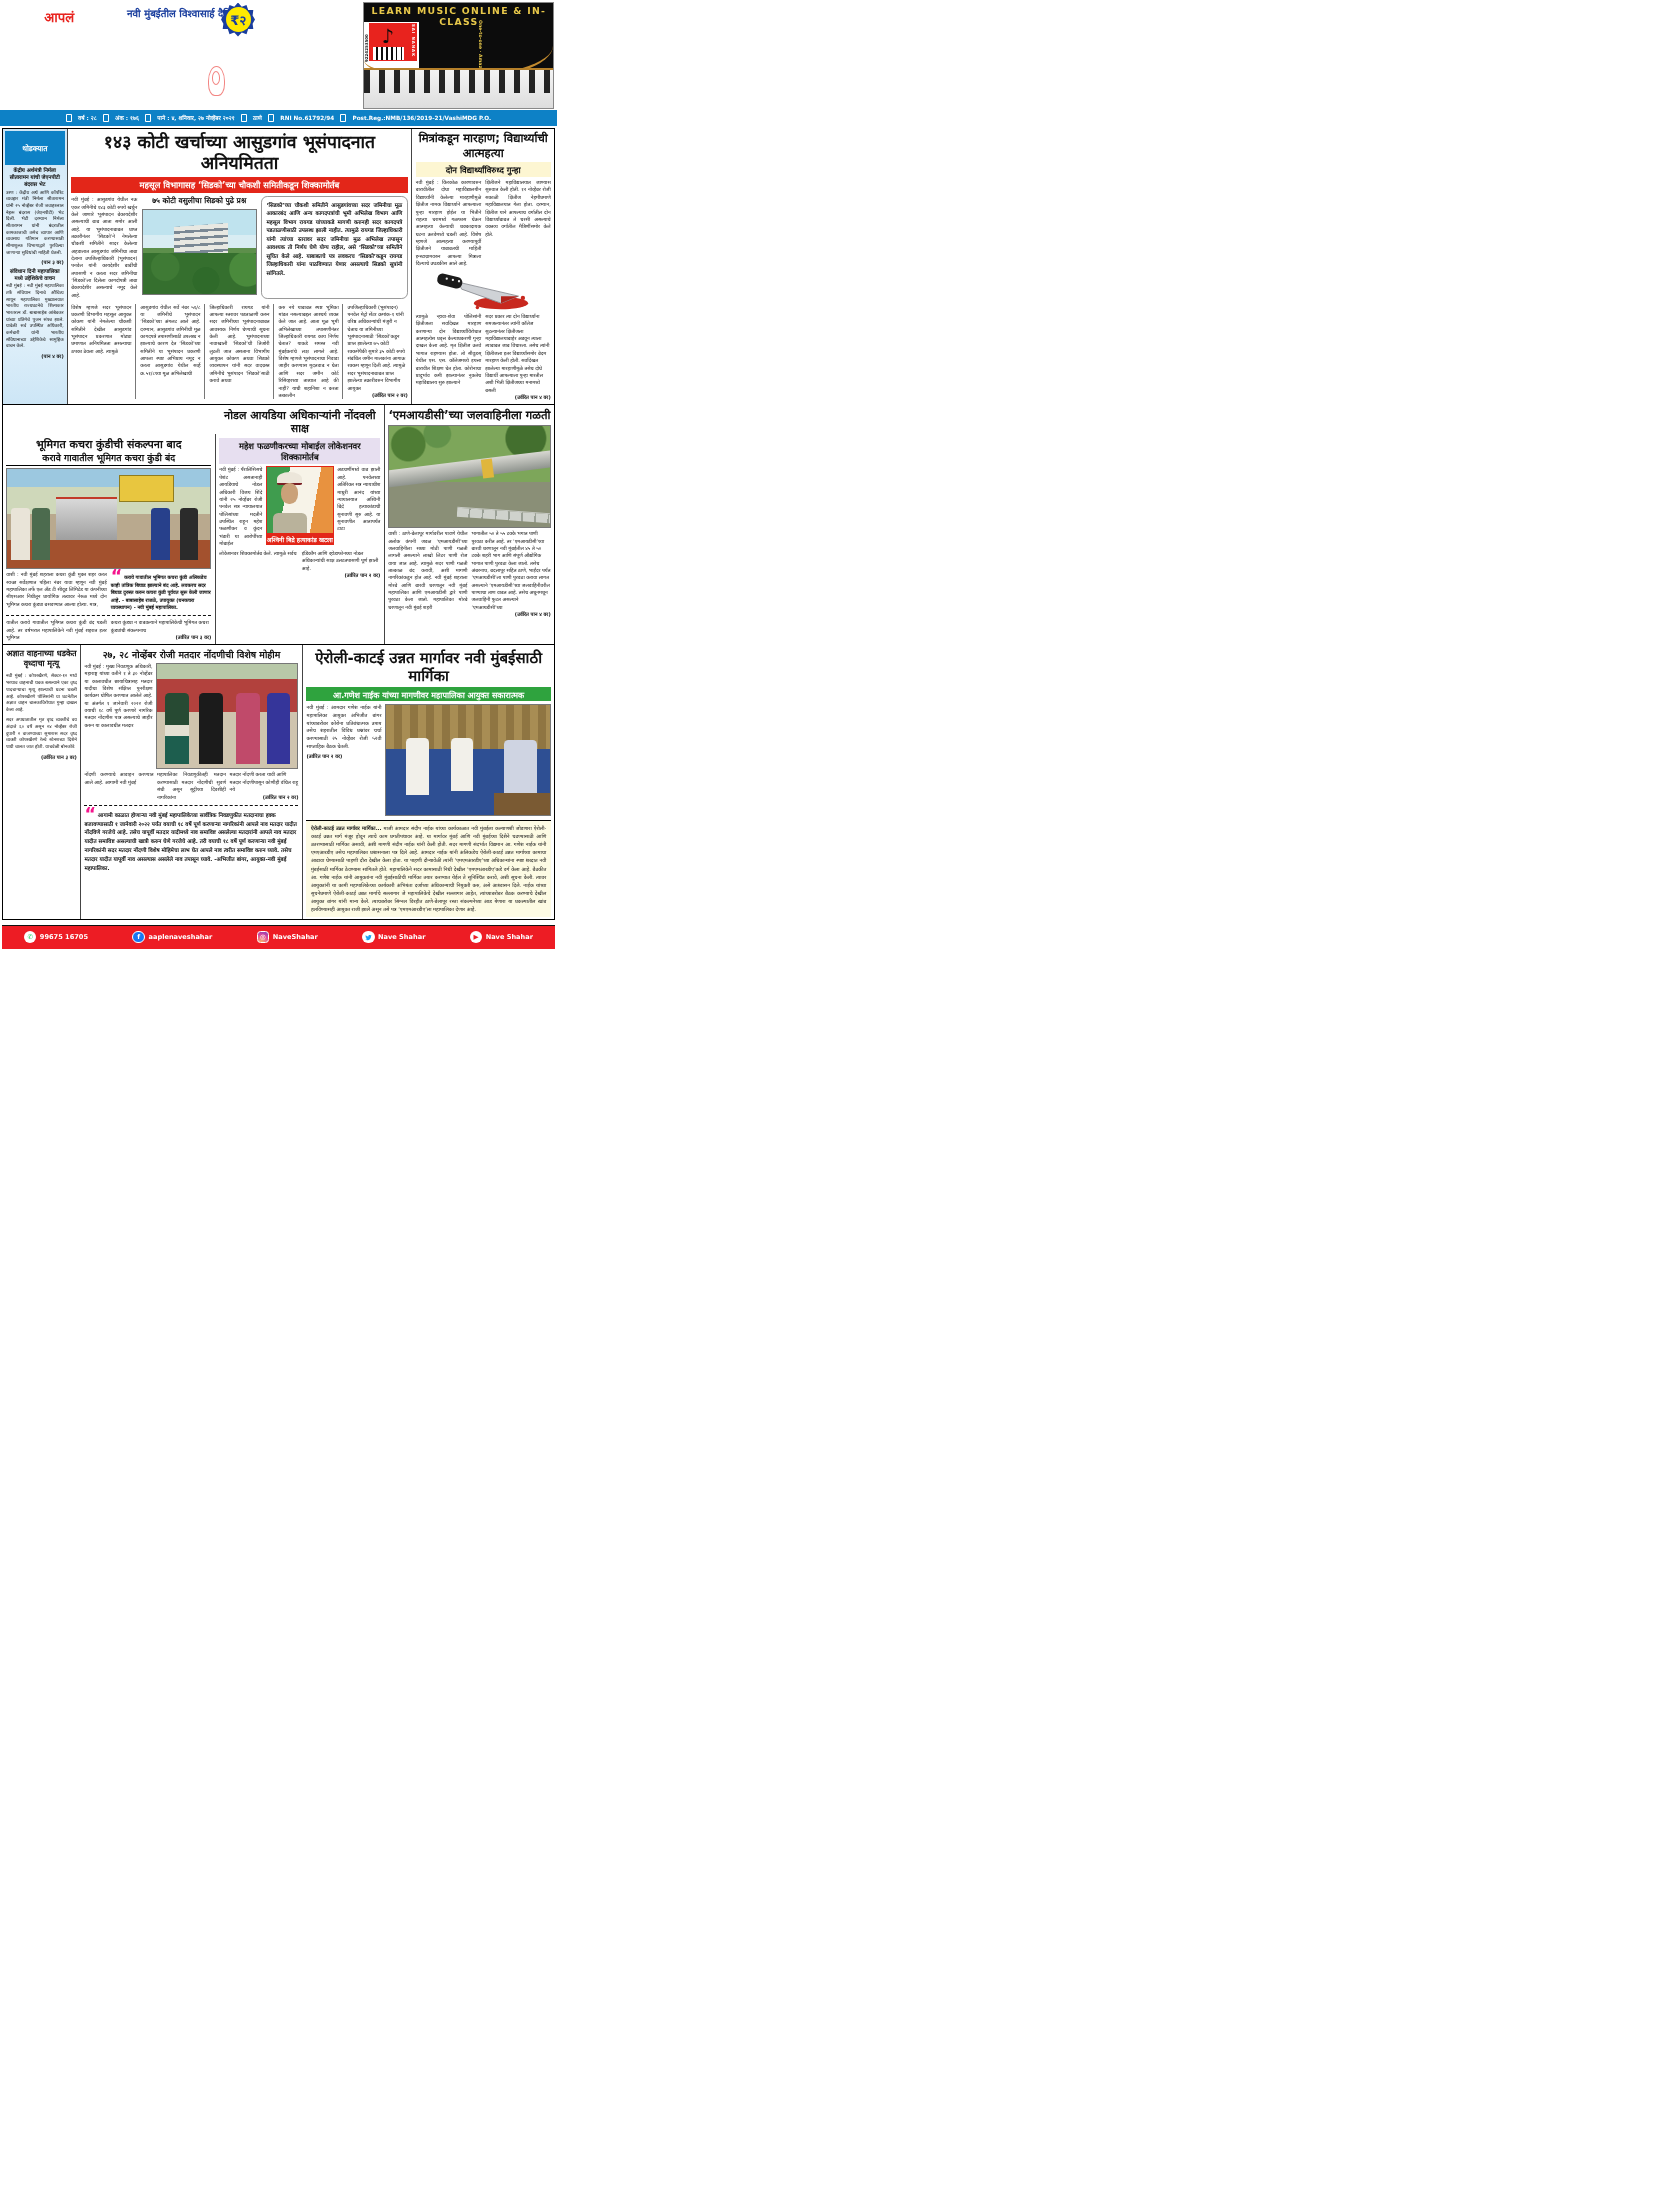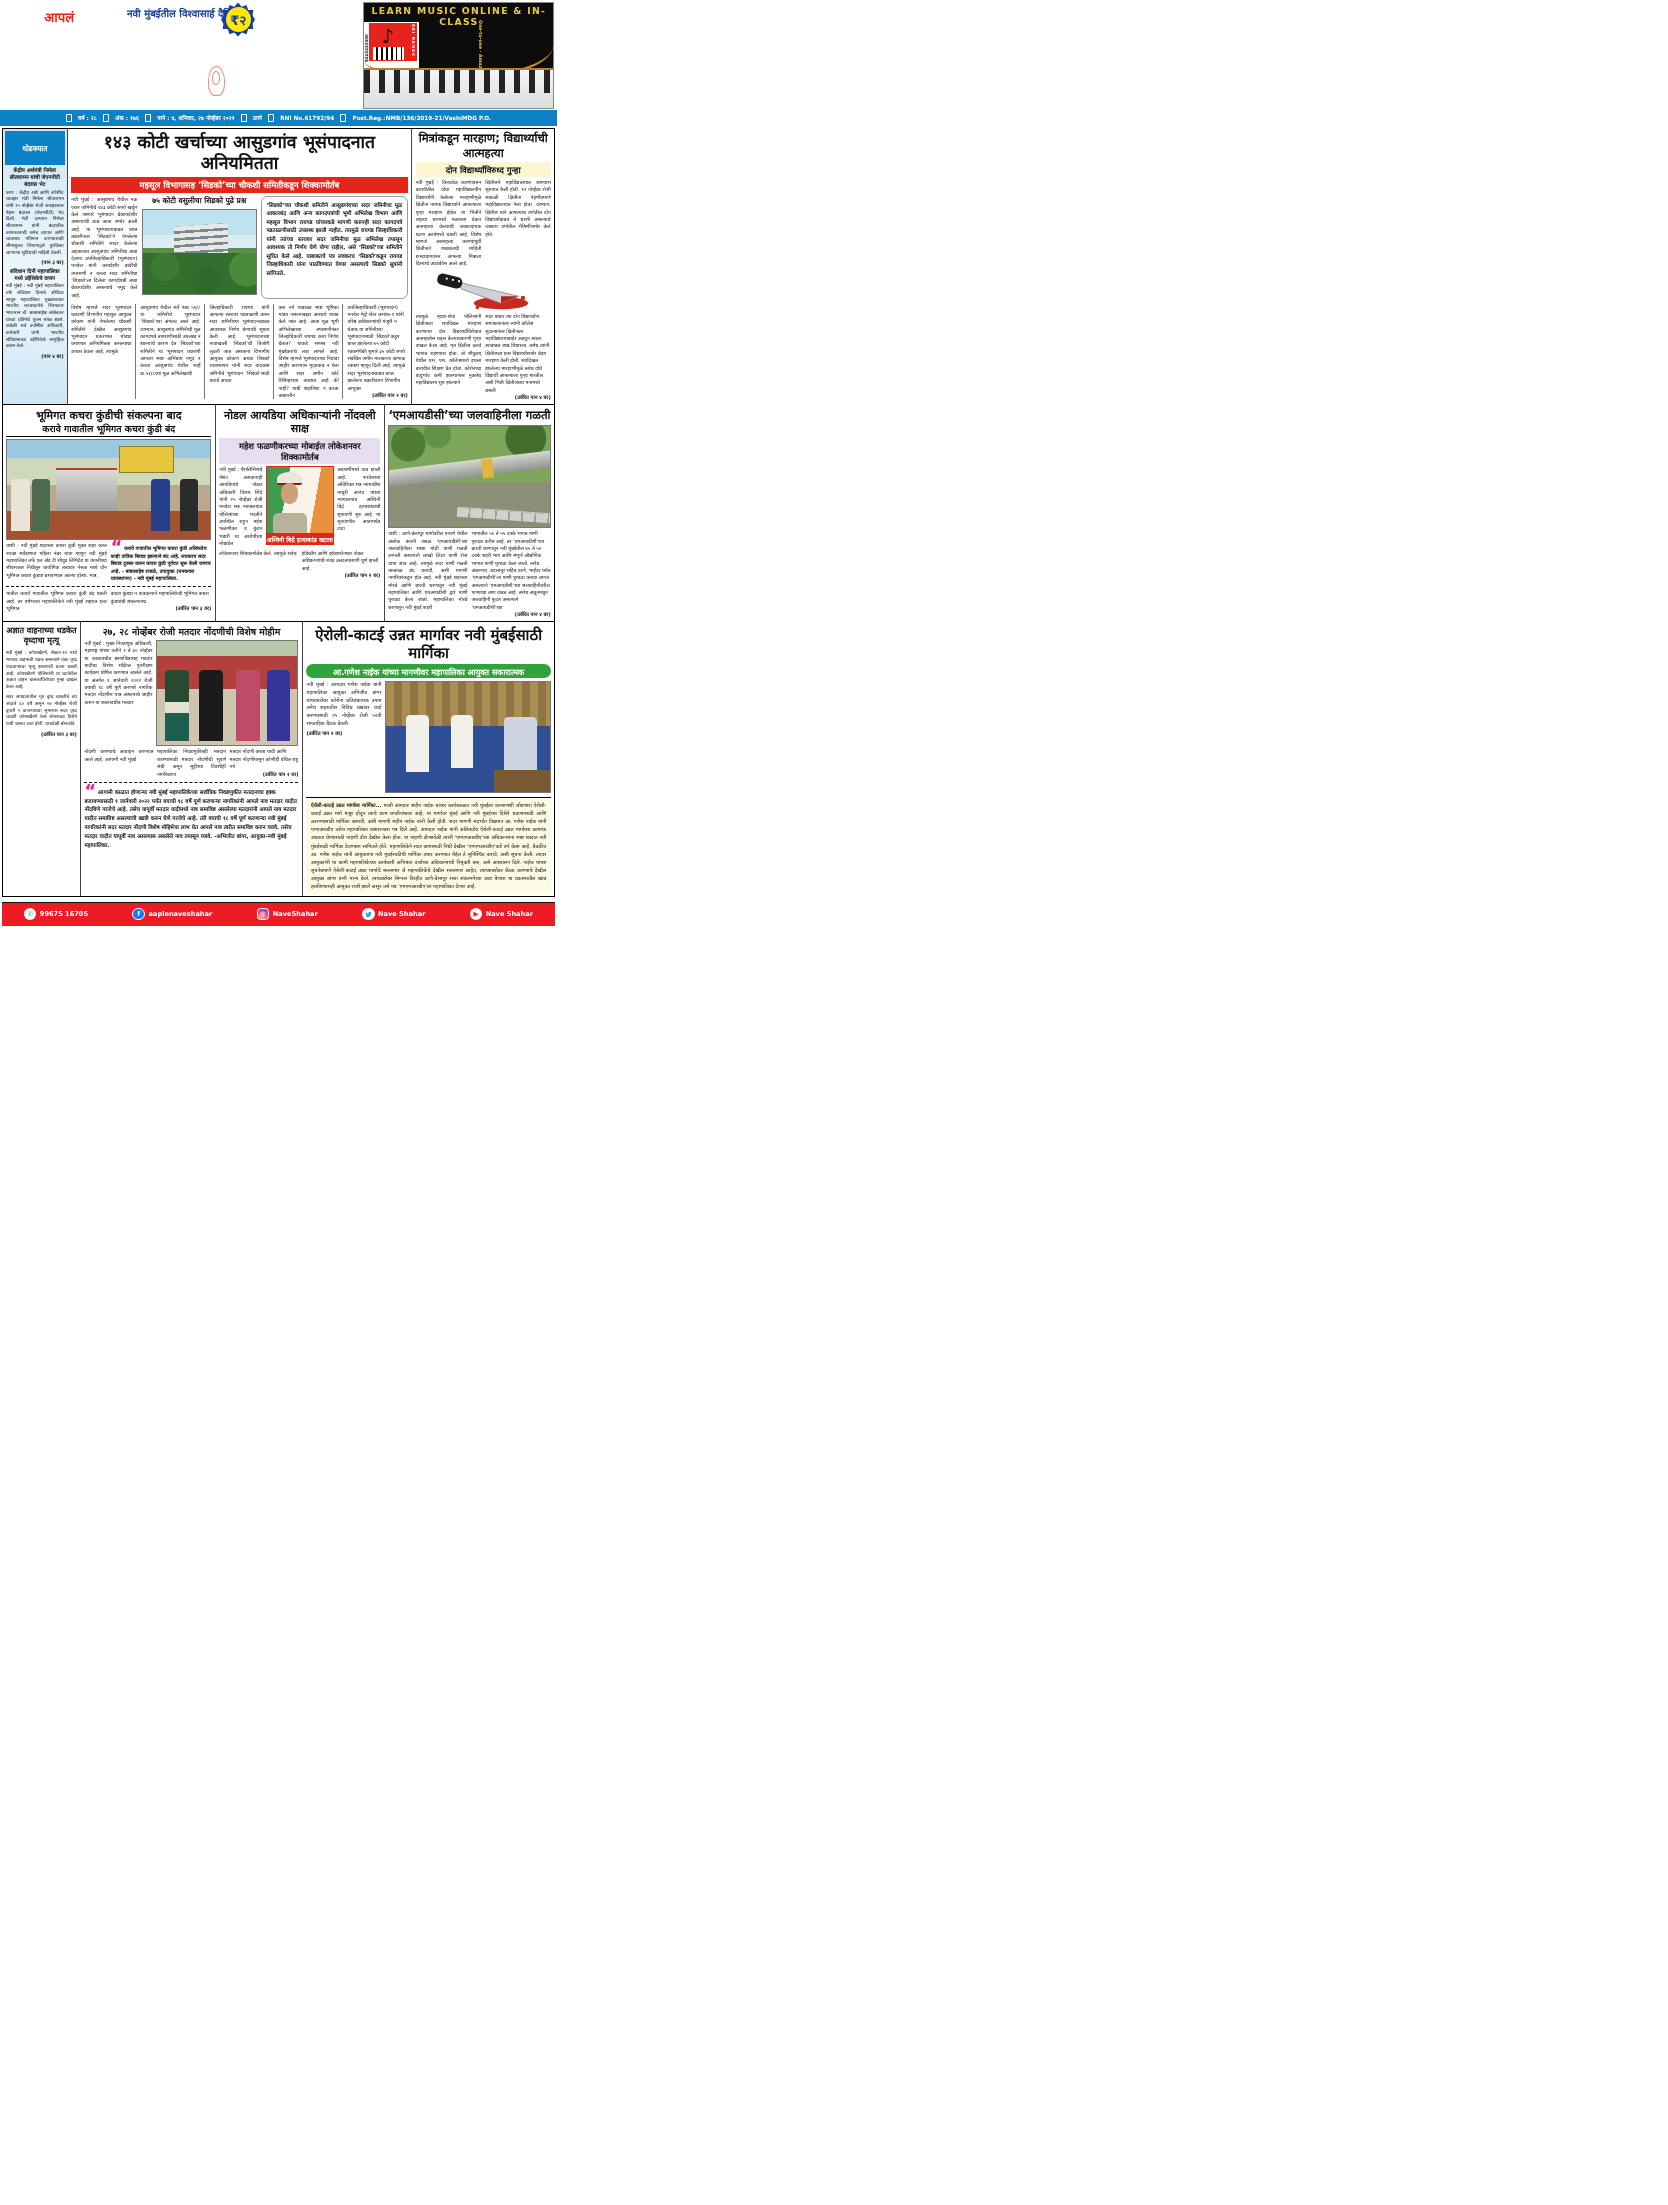--- a/index.html
+++ b/index.html
@@ -62,21 +62,21 @@
   .lead-cols .col:last-child{border-right:none;padding-right:0;}
   
   .suicide{width:135px;flex:0 0 135px;padding:2.6px 3.5px;}
   .suicide h2{margin:0 0 1.8px 0;font-size:11.5px;line-height:1.25;text-align:center;}
   .sub-yellow{background:#fdf6d2;font-weight:bold;font-size:8.4px;text-align:center;padding:1.8px 0.9px;margin-bottom:2.6px;}
   .two-col{display:flex;gap:4px;}
   .two-col>div{flex:1;font-size:4.9px;line-height:1.5;}
   .knife-wrap{text-align:center;margin:1.8px 0;}
   
   .midrow{border-top:0.9px solid #000;}
-  .garbage{width:205px;flex:0 0 205px;border-right:0.4px solid #444;padding:2.6px 3.5px;}
+  .garbage{width:205px;flex:0 0 205px;border-right:0.4px solid #444;padding:2.6px 3.5px;margin-top:29px;}
   .garbage h2{margin:0.9px 0;font-size:11px;text-align:center;line-height:1.2;}
   .garbage h3{margin:0 0 1.8px 0;font-size:9.3px;text-align:center;line-height:1.2;border-bottom:0.9px solid #000;padding-bottom:2.2px;}
   .garbage-photo{height:99px;background:linear-gradient(#9cc8e0 0 18%,#cfd8ba 18% 45%,#b9a98e 45% 72%,#a3512e 72% 100%);margin-bottom:2.6px;}
   .garbage-photo .sign{position:absolute;right:18%;top:6%;width:26%;height:26%;background:#e8c63f;border:0.4px solid #907c1e;}
   .garbage-photo .bin{position:absolute;left:24%;top:28%;width:30%;height:42%;background:linear-gradient(#d9d9d9,#9f9f9f);border-top:2.6px solid #c23b2a;}
   .garbage-photo .p1,.garbage-photo .p2,.garbage-photo .p3,.garbage-photo .p4{position:absolute;bottom:8%;width:9%;height:52%;border-radius:3.5px 3.5px 0 0;}
   .garbage-photo .p1{left:2%;background:#e9e4d8;}
   .garbage-photo .p2{left:12%;background:#4c6b4e;}
   .garbage-photo .p3{right:20%;background:#27408b;}
   .garbage-photo .p4{right:6%;background:#2b2b2b;}
@@ -116,21 +116,21 @@
   .voter-photo .b1{left:6%;background:linear-gradient(#274a33 0 45%,#e4e0d2 45% 60%,#1d5e4e 60%);}
   .voter-photo .b2{left:30%;background:#1b1b1b;}
   .voter-photo .b3{left:56%;background:#c04a6a;}
   .voter-photo .b4{left:78%;background:#35359a;}
   .voter-cols{display:flex;gap:3.5px;margin-top:2.6px;}
   .voter-cols>div{flex:1;font-size:4.9px;line-height:1.5;}
   .vquote{font-weight:bold;font-size:5.5px;line-height:1.6;}
   
   .airoli{flex:1;padding:2.6px 3.5px;}
   .airoli h2{margin:0.9px 0 2.2px 0;font-size:15px;text-align:center;line-height:1.2;}
-  .sub-green{background:#2fa33e;color:#fff;font-weight:bold;font-size:8px;text-align:center;padding:1.8px 0.9px;margin-bottom:2.6px;border-radius:7px;}
+  .sub-green{background:#2fa33e;color:#fff;font-weight:bold;font-size:8px;text-align:center;padding:1.8px 0.9px;margin-bottom:2.6px;}
   .airoli-top{display:flex;gap:3.5px;}
   .airoli-top .at{flex:0 0 75px;font-size:5px;line-height:1.55;}
   .meeting-photo{flex:1;height:110px;background:linear-gradient(#b3985f 0 40%,#2e4f93 40% 100%);overflow:hidden;}
   .meeting-photo .curt{position:absolute;left:0;top:0;width:100%;height:40%;background:repeating-linear-gradient(90deg,#a88d54 0 8px,#8f7542 8px 16px);}
   .meeting-photo .m1,.meeting-photo .m2,.meeting-photo .m3{position:absolute;border-radius:4.4px 4.4px 0 0;background:#f2f0ea;}
   .meeting-photo .m1{left:12%;bottom:18%;width:14%;height:52%;}
   .meeting-photo .m2{left:40%;bottom:22%;width:13%;height:48%;}
   .meeting-photo .m3{right:8%;bottom:6%;width:20%;height:62%;background:#cfd4e2;}
   .meeting-photo .desk{position:absolute;right:0;bottom:0;width:34%;height:20%;background:#7a5a33;}
   .yellow-box{background:#fdfbe4;border-top:0.9px solid #000;margin-top:3.5px;padding:3.5px 4.4px;font-size:5px;line-height:1.62;}

